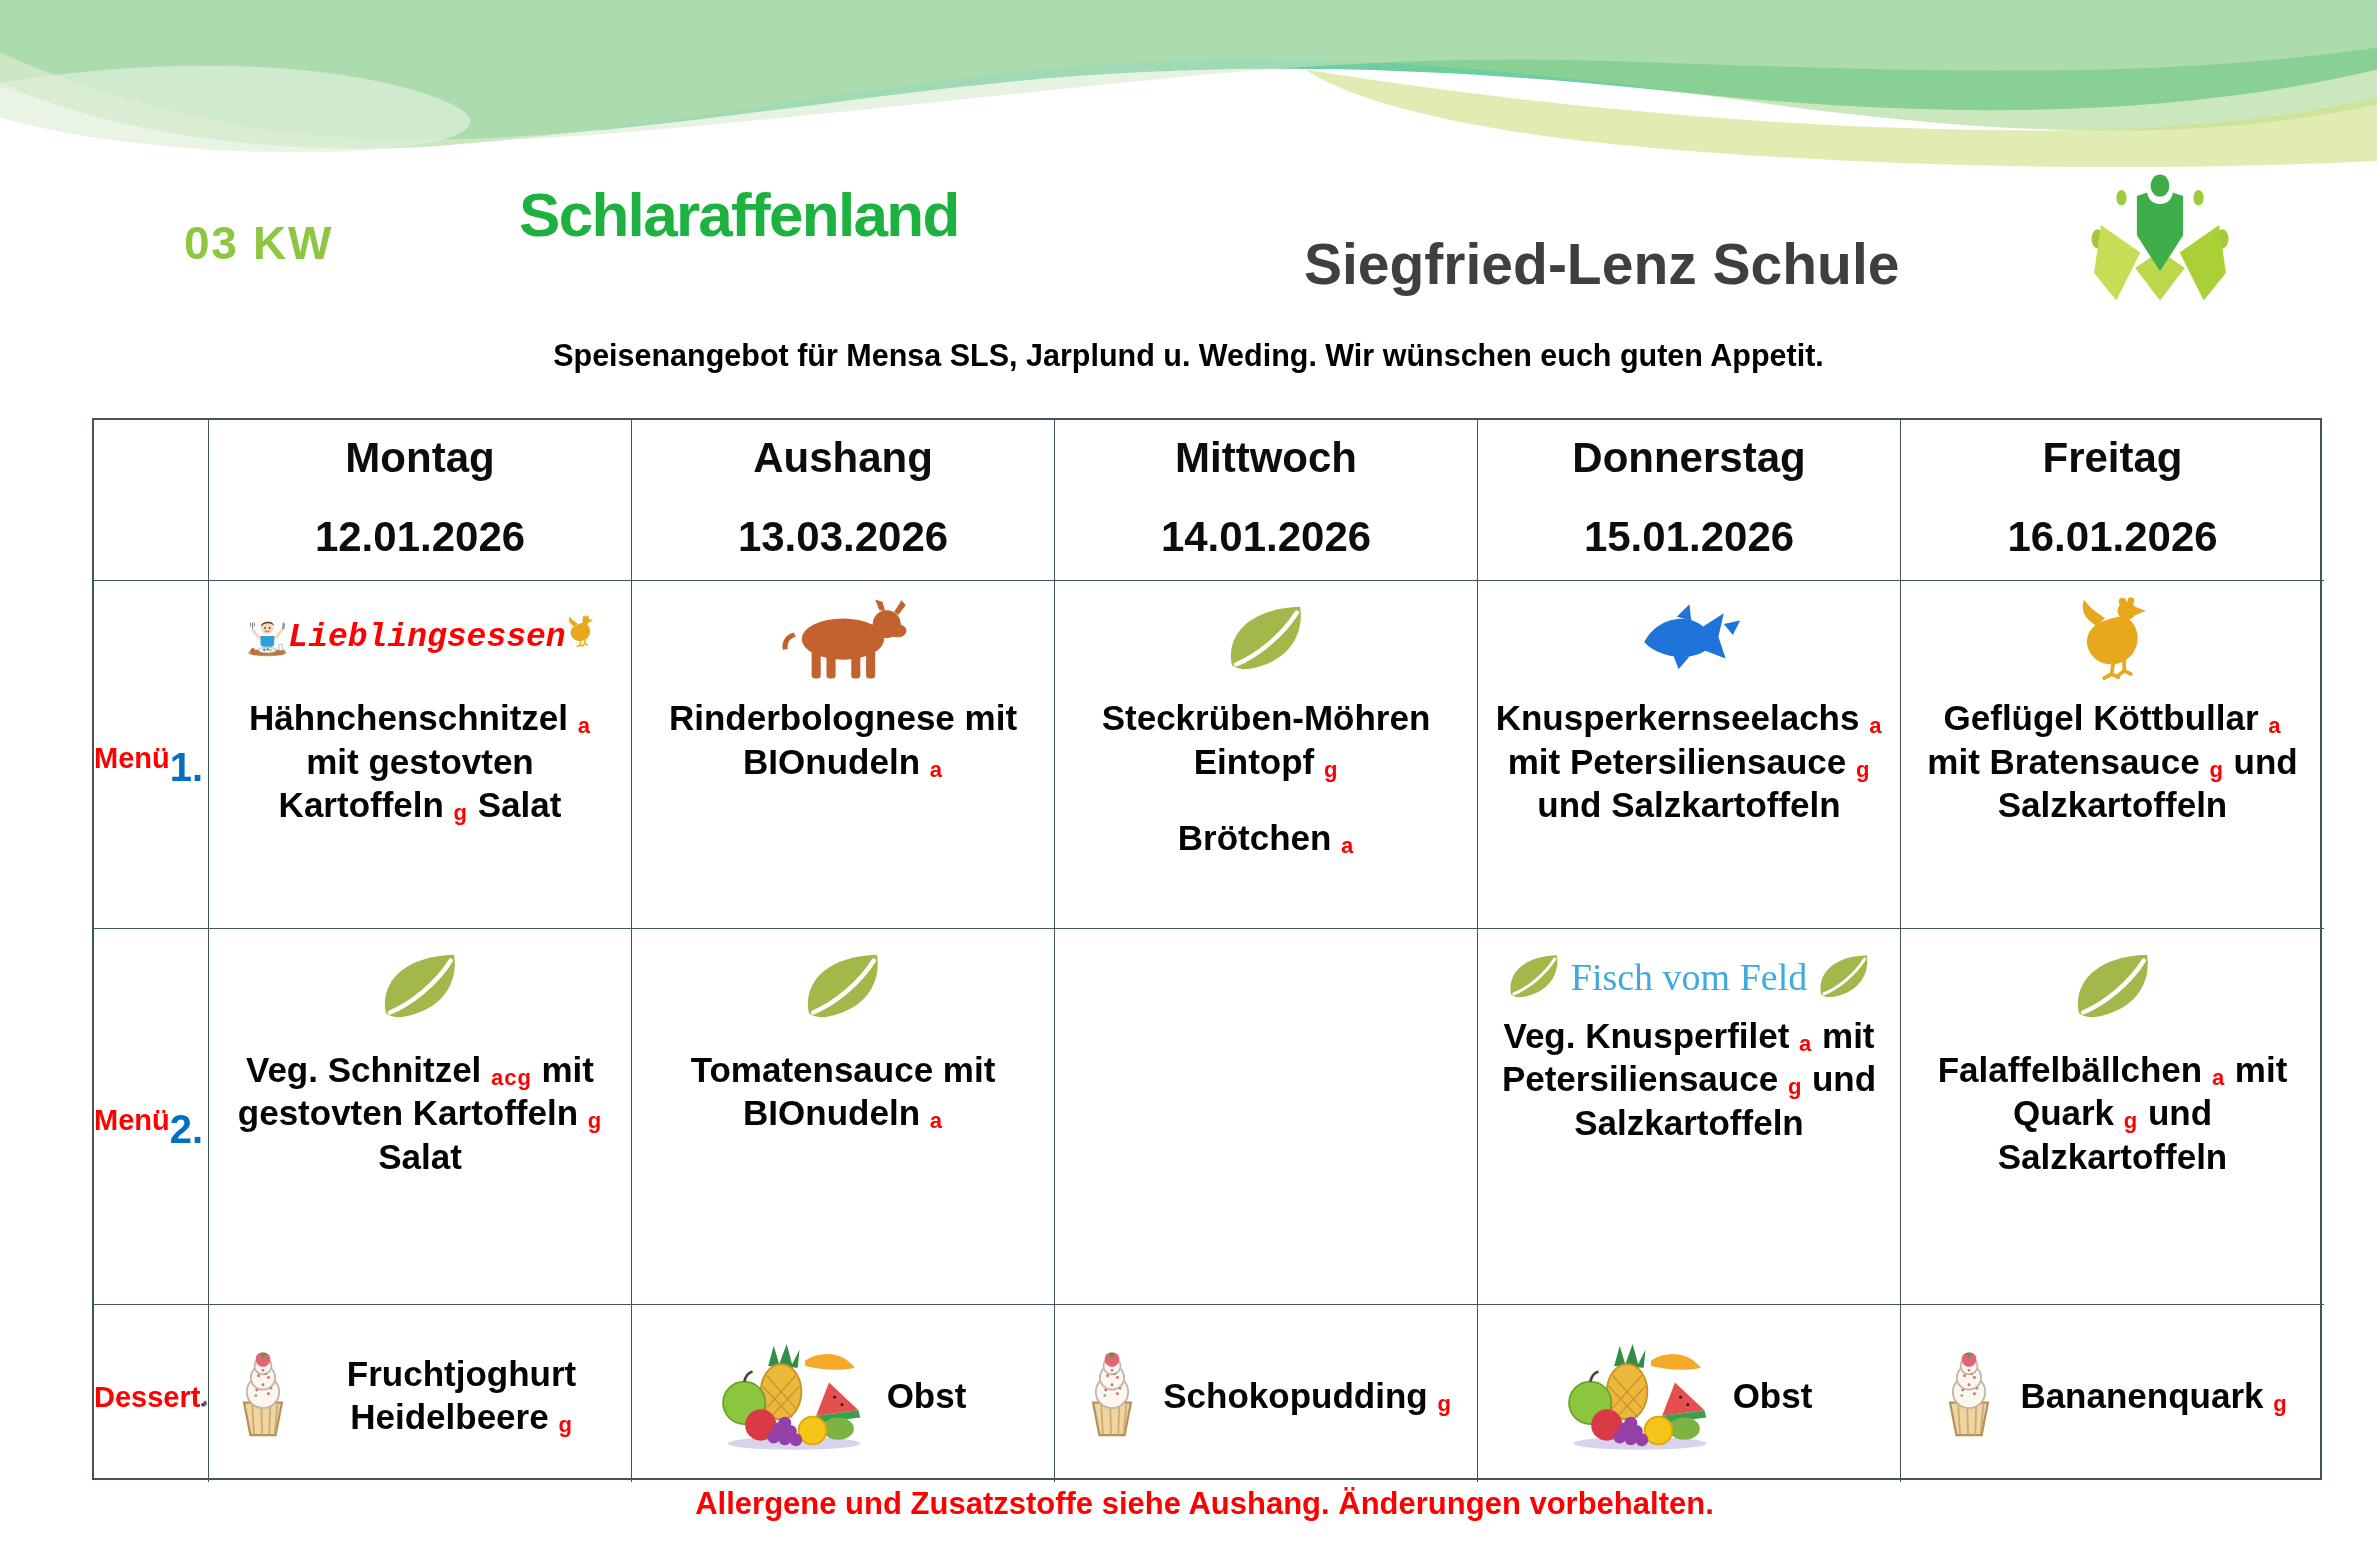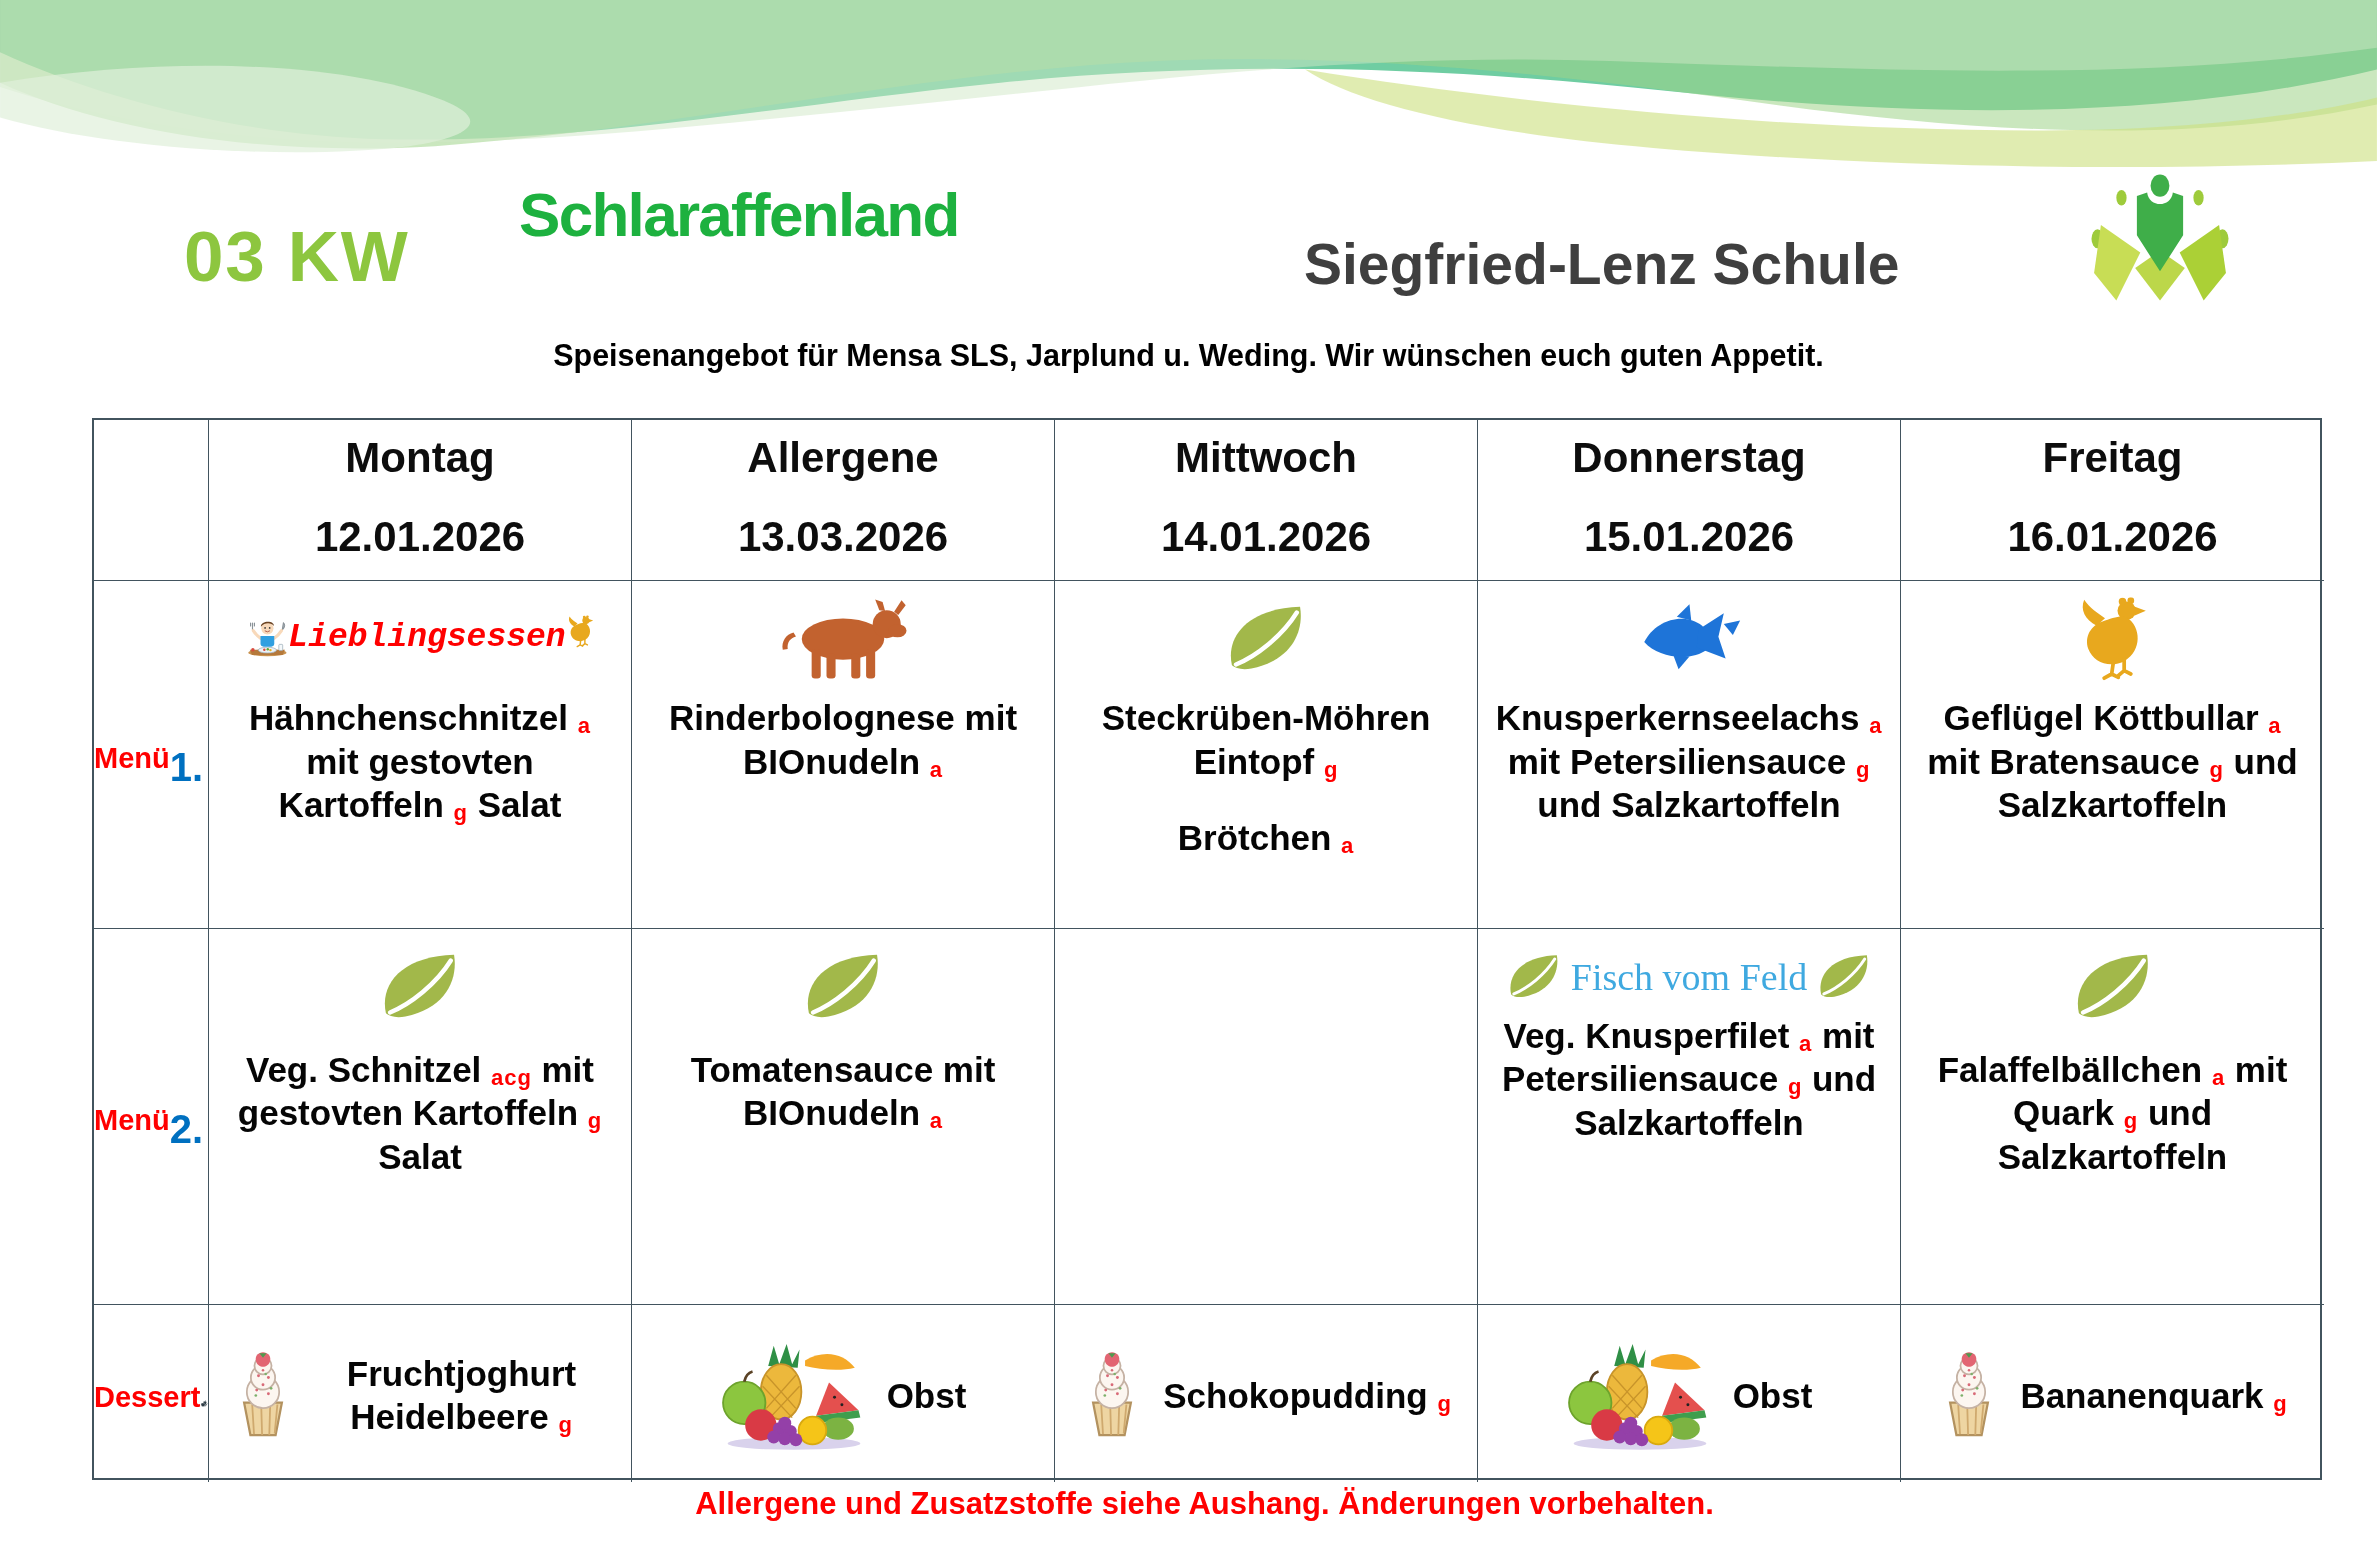--- a/index.html
+++ b/index.html
@@ -3,21 +3,21 @@
 <meta charset="utf-8">
 <style>
   html,body{margin:0;padding:0;background:#ffffff;}
   .page{position:relative;width:2377px;height:1549px;background:#ffffff;overflow:hidden;
         font-family:"Liberation Sans","DejaVu Sans",sans-serif;color:#000;}
 
   
   .waves{position:absolute;top:0;left:0;display:block;}
 
   
-  .week{position:absolute;left:184px;top:216px;font-size:71px;font-weight:bold;color:#8dc63f;letter-spacing:1.7px;}
+  .week{position:absolute;left:184px;top:216px;font-size:46px;font-weight:bold;color:#8dc63f;letter-spacing:1.7px;}
   .title{position:absolute;left:519px;top:179px;font-size:62px;font-weight:bold;color:#1db13f;letter-spacing:-1.7px;}
   .school{position:absolute;left:1304px;top:231px;font-size:57px;font-weight:bold;color:#3f3f3f;}
   .logo{position:absolute;left:2087px;top:172px;}
   .subtitle{position:absolute;left:0;top:338px;width:100%;text-align:center;font-size:30.5px;font-weight:bold;color:#000;}
 
   
   .menu-table{position:absolute;left:92px;top:418px;width:2230px;height:1062px;
               display:grid;grid-template-columns:115px repeat(5,423px);
               grid-template-rows:161px 348px 376px 177px;
               border:2.6px solid #42545e;box-sizing:border-box;background:#fff;}
@@ -222,21 +222,21 @@
   <div class="subtitle">Speisenangebot für Mensa SLS, Jarplund u. Weding. Wir wünschen euch guten Appetit.</div>
 
   <div class="menu-table">
 
     <div class="cell"></div>
     <div class="cell day-header">
       <div>Montag</div>
       <div>12.01.2026</div>
     </div>
     <div class="cell day-header">
-      <div>Allergene</div>
+      <div>Aushang</div>
       <div>13.03.2026</div>
     </div>
     <div class="cell day-header">
       <div>Mittwoch</div>
       <div>14.01.2026</div>
     </div>
     <div class="cell day-header">
       <div>Donnerstag</div>
       <div>15.01.2026</div>
     </div>

